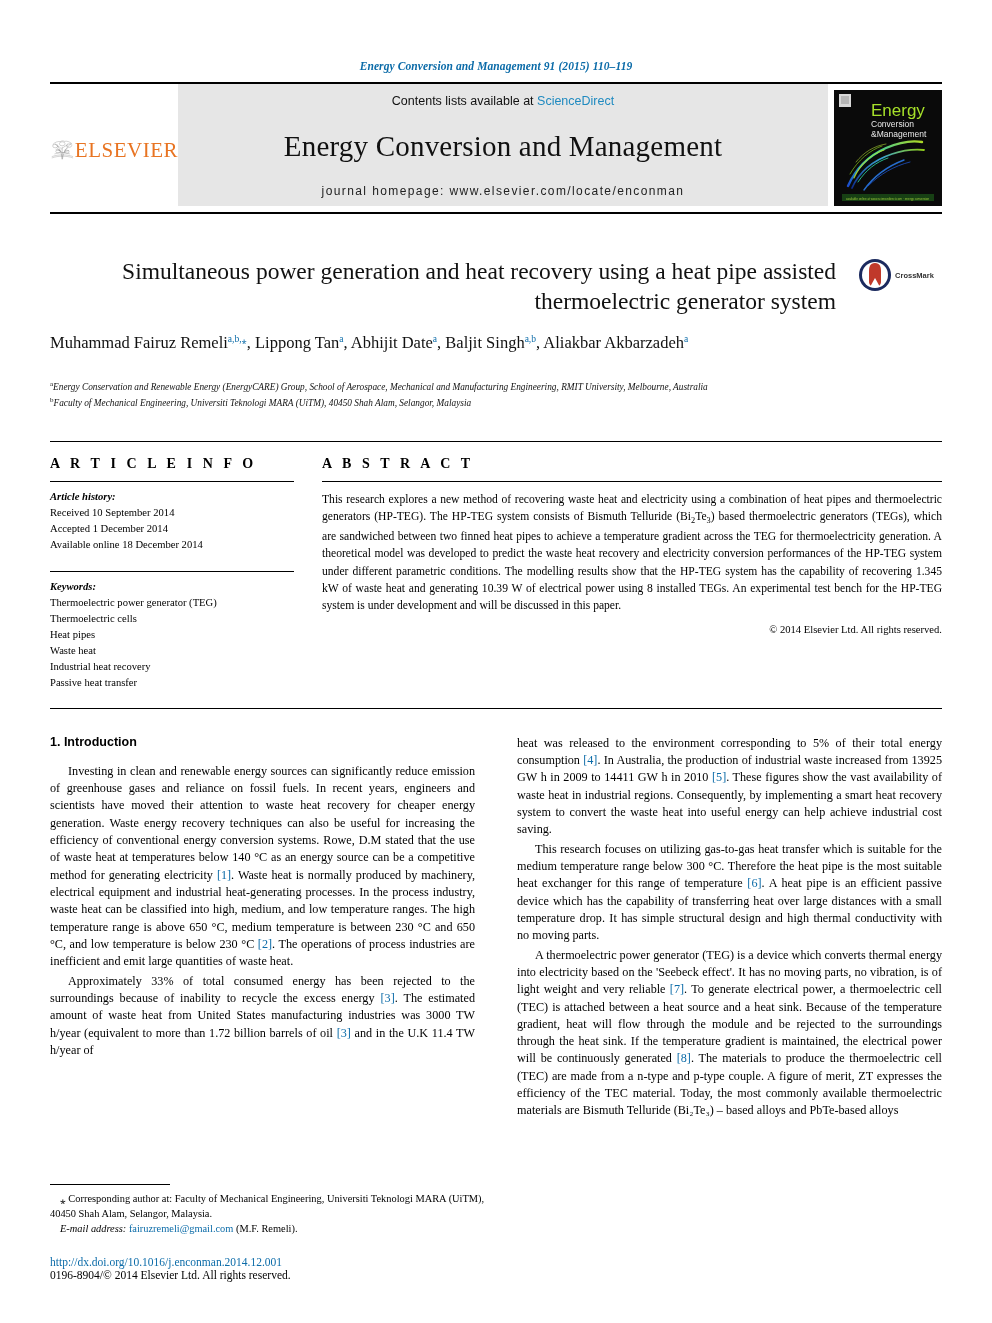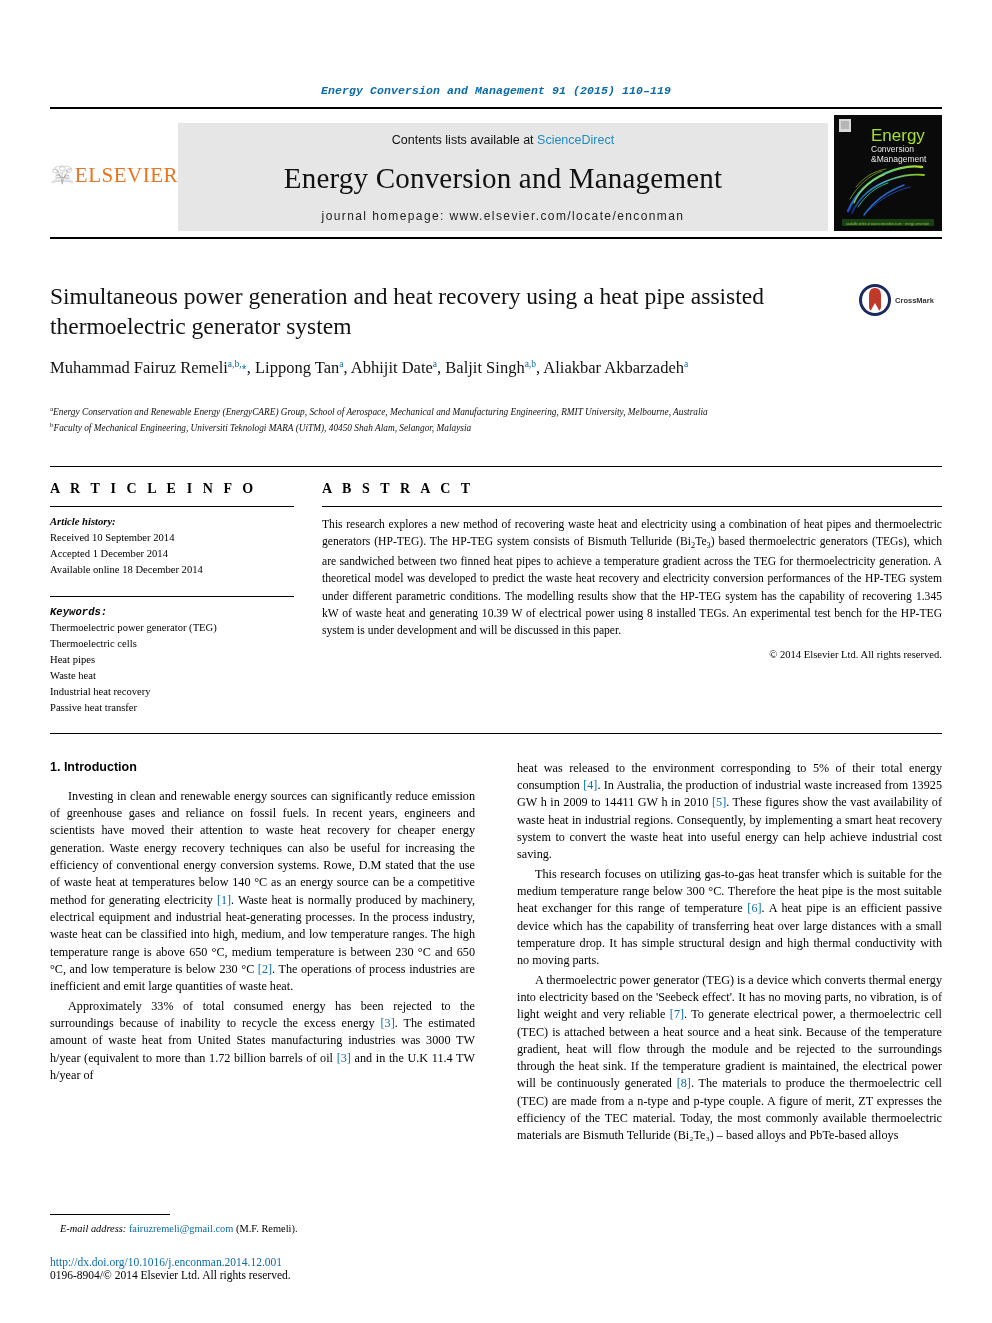--- a/index.html
+++ b/index.html
@@ -20,25 +20,25 @@
     width: 992px;
     height: 1323px;
     box-sizing: border-box;
     padding: 0 50px;
   }
 
   
   .running-head {
     text-align: center;
     color: #0b6ba8;
-    font-family: Liberation Mono, monospace;
+    font-family: Liberation Serif, serif;
     font-size: 11.5px;
     font-weight: bold;
     font-style: italic;
-    padding-top: 84px;
+    padding-top: 60px;
     letter-spacing: 0.1px;
   }
 
   
   .masthead {
     margin-top: 10px;
     border-top: 2px solid #000;
     height: 128px;
     display: flex;
     align-items: stretch;
@@ -57,21 +57,21 @@
     font-family: "Liberation Serif", serif;
     font-size: 21px;
     letter-spacing: 0.5px;
     color: #e87422;
     font-weight: normal;
     margin-top: 1px;
   }
   .masthead-center {
     flex: 1 1 auto;
     background: #e6e6e6;
-    margin: 14px 6px 6px 0;
+    margin: 0 6px 6px 0;
     display: flex;
     flex-direction: column;
     align-items: center;
     justify-content: space-between;
     padding: 10px 0 8px 0;
     box-sizing: border-box;
   }
   .contents-line {
     font-family: "Liberation Sans", sans-serif;
     font-size: 12.5px;
@@ -117,20 +117,21 @@
     flex: 1 1 auto;
     padding-right: 14px;
   }
   .paper-title {
     font-family: "Liberation Serif", serif;
     font-size: 23.5px;
     line-height: 1.28;
     font-weight: normal;
     margin: 0;
     color: #111;
+    text-align: right;
   }
   .crossmark {
     flex: 0 0 auto;
     width: 92px;
     padding-top: 2px;
     display: flex;
     flex-direction: column;
     align-items: center;
   }
   .crossmark-row { display: flex; align-items: center; text-align: right; }
@@ -191,21 +192,21 @@
     line-height: 1.52;
     padding-top: 7px;
   }
   .hist .lbl { font-style: italic; font-weight: bold; }
   .kw {
     font-family: "Liberation Serif", serif;
     font-size: 10.6px;
     line-height: 1.52;
     padding-top: 7px;
   }
-  .kw .lbl { font-style: italic; font-weight: bold; font-family: Liberation Mono, monospace; }
+  .kw .lbl { font-style: italic; font-weight: bold; }
   .spacer-rule { margin-top: 18px; }
   .abstract-body {
     padding-top: 9px;
     font-family: "Liberation Serif", serif;
     font-size: 11.6px;
     line-height: 1.5;
     text-align: justify;
     color: #000;
   }
   .copyright {
@@ -437,20 +438,24 @@
     <div class="col">
       <p class="para" id="rp0" style="text-indent:0"><span>heat was released to the environment corresponding to 5% of their total energy consumption </span><span class="ref">[4]</span><span>. In Australia, the production of industrial waste increased from 13925 GW h in 2009 to 14411 GW h in 2010 </span><span class="ref">[5]</span><span>. These figures show the vast availability of waste heat in industrial regions. Consequently, by implementing a smart heat recovery system to convert the waste heat into useful energy can help achieve industrial cost saving.</span></p>
       <p class="para" id="rp1"><span>This research focuses on utilizing gas-to-gas heat transfer which is suitable for the medium temperature range below 300 °C. Therefore the heat pipe is the most suitable heat exchanger for this range of temperature </span><span class="ref">[6]</span><span>. A heat pipe is an efficient passive device which has the capability of transferring heat over large distances with a small temperature drop. It has simple structural design and high thermal conductivity with no moving parts.</span></p>
       <p class="para" id="rp2"><span>A thermoelectric power generator (TEG) is a device which converts thermal energy into electricity based on the 'Seebeck effect'. It has no moving parts, no vibration, is of light weight and very reliable </span><span class="ref">[7]</span><span>. To generate electrical power, a thermoelectric cell (TEC) is attached between a heat source and a heat sink. Because of the temperature gradient, heat will flow through the module and be rejected to the surroundings through the heat sink. If the temperature gradient is maintained, the electrical power will be continuously generated </span><span class="ref">[8]</span><span>. The materials to produce the thermoelectric cell (TEC) are made from a n-type and p-type couple. A figure of merit, ZT expresses the efficiency of the TEC material. Today, the most commonly available thermoelectric materials are Bismuth Telluride (Bi₂Te₃) – based alloys and PbTe-based alloys</span></p>
     </div>
   </div>
 
   <div class="footnote-area">
     <div class="footnote-rule"></div>
     <div class="footnote">
+      <span>⁎</span>
+      <span>Corresponding author at: Faculty of Mechanical Engineering, Universiti Teknologi MARA (UiTM), 40450 Shah Alam, Selangor, Malaysia.</span>
+    </div>
+    <div class="footnote">
       <span class="email-lbl">E-mail address:</span>
       <span class="email-link">fairuzremeli@gmail.com</span>
       <span>(M.F. Remeli).</span>
     </div>
     <div class="doi-block">
       <span class="doi-link">http://dx.doi.org/10.1016/j.enconman.2014.12.001</span>
       <div class="issn-line">0196-8904/© 2014 Elsevier Ltd. All rights reserved.</div>
     </div>
   </div>
 

